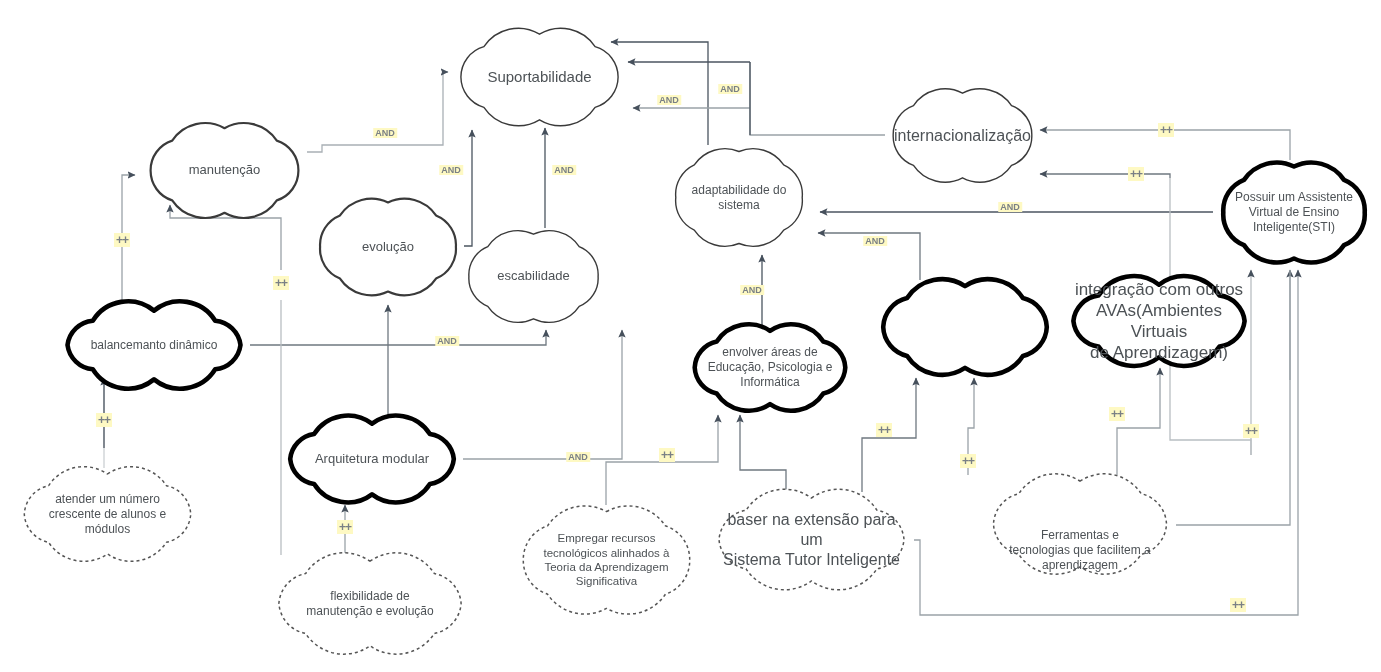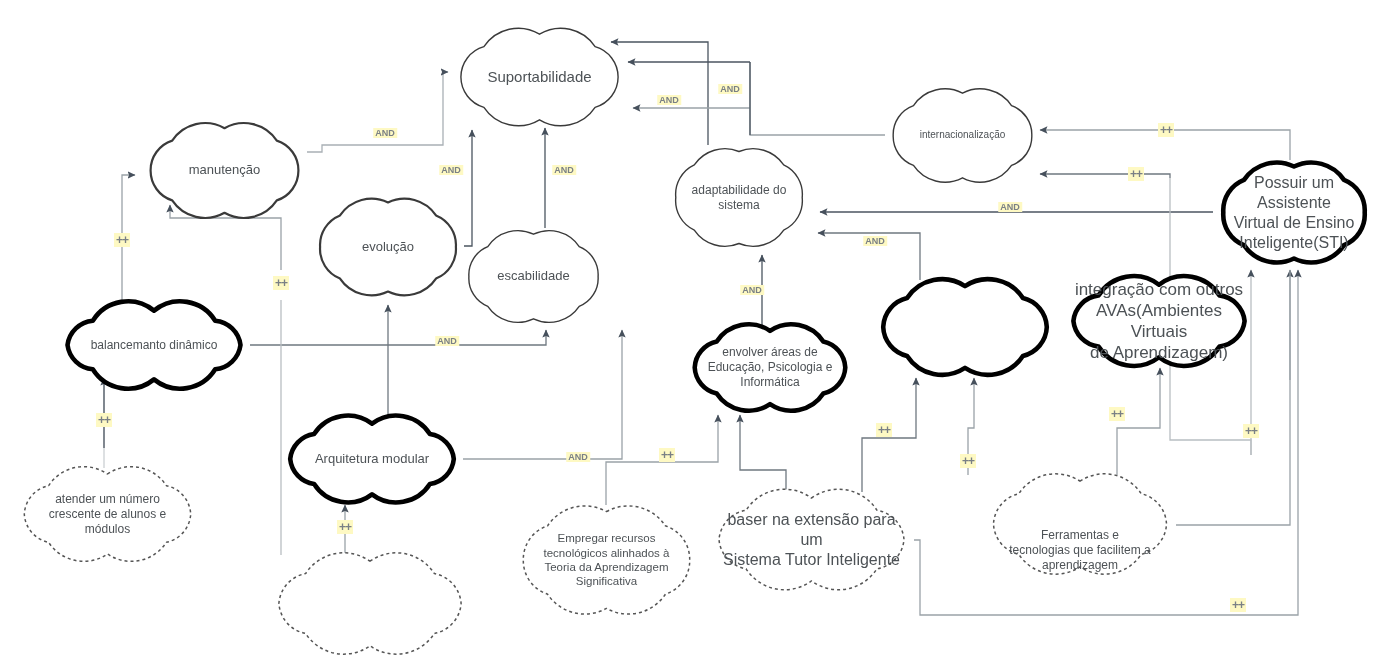--- a/index.html
+++ b/index.html
@@ -165,27 +165,27 @@
         <svg class="cloudshape" viewBox="0 0 142 105" preserveAspectRatio="none">
           <path d="M71.0,6.5 A37.0,37.0 0 0,1 115.7,19.9 A32.4,32.4 0 0,1 134.2,52.5 A32.4,32.4 0 0,1 115.7,85.1 A37.0,37.0 0 0,1 71.0,98.5 A37.0,37.0 0 0,1 26.3,85.1 A32.4,32.4 0 0,1 7.8,52.5 A32.4,32.4 0 0,1 26.3,19.9 A37.0,37.0 0 0,1 71.0,6.5 Z" fill="#ffffff" stroke="#3a3a3a" stroke-width="1.4" stroke-linejoin="round"></path>
         </svg>
         <span class="label" style="font-size: 12px;">adaptabilidade do
 sistema</span>
       </div>
       <div class="node" style="left: 885px; top: 87px; width: 155px; height: 97px;">
         <svg class="cloudshape" viewBox="0 0 155 97" preserveAspectRatio="none">
           <path d="M77.5,6.2 A37.9,37.9 0 0,1 126.5,18.6 A30.7,30.7 0 0,1 146.8,48.5 A30.7,30.7 0 0,1 126.5,78.4 A37.9,37.9 0 0,1 77.5,90.8 A37.9,37.9 0 0,1 28.5,78.4 A30.7,30.7 0 0,1 8.2,48.5 A30.7,30.7 0 0,1 28.5,18.6 A37.9,37.9 0 0,1 77.5,6.2 Z" fill="#ffffff" stroke="#3a3a3a" stroke-width="1.4" stroke-linejoin="round"></path>
         </svg>
-        <span class="label" style="font-size: 10px;">internacionalização</span>
+        <span class="label" style="font-size: 16px;">internacionalização</span>
       </div>
       <div class="node" style="left: 1215px; top: 160px; width: 158px; height: 105px;">
         <svg class="cloudshape" viewBox="0 0 158 105" preserveAspectRatio="none">
           <path d="M79.0,6.5 A39.5,39.5 0 0,1 129.0,19.9 A32.9,32.9 0 0,1 149.7,52.5 A32.9,32.9 0 0,1 129.0,85.1 A39.5,39.5 0 0,1 79.0,98.5 A39.5,39.5 0 0,1 29.0,85.1 A32.9,32.9 0 0,1 8.3,52.5 A32.9,32.9 0 0,1 29.0,19.9 A39.5,39.5 0 0,1 79.0,6.5 Z" fill="#ffffff" stroke="#000000" stroke-width="4.6" stroke-linejoin="round"></path>
         </svg>
-        <span class="label" style="font-size: 16px;">Possuir um Assistente
+        <span class="label" style="font-size: 12px;">Possuir um Assistente
 Virtual de Ensino
 Inteligente(STI)</span>
       </div>
       <div class="node" style="left: 58px; top: 305px; width: 192px; height: 80px;">
         <svg class="cloudshape" viewBox="0 0 192 80" preserveAspectRatio="none">
           <path d="M96.0,5.6 A41.4,41.4 0 0,1 157.2,15.7 A28.0,28.0 0 0,1 182.5,40.0 A28.0,28.0 0 0,1 157.2,64.3 A41.4,41.4 0 0,1 96.0,74.4 A41.4,41.4 0 0,1 34.8,64.3 A28.0,28.0 0 0,1 9.5,40.0 A28.0,28.0 0 0,1 34.8,15.7 A41.4,41.4 0 0,1 96.0,5.6 Z" fill="#ffffff" stroke="#000000" stroke-width="4.6" stroke-linejoin="round"></path>
         </svg>
         <span class="label" style="font-size: 12px;">balancemanto dinâmico</span>
       </div>
       <div class="node" style="left: 281px; top: 418px; width: 182px; height: 82px;">
@@ -220,20 +220,22 @@
           <path d="M92.5,6.0 A42.0,42.0 0 0,1 151.4,17.7 A30.6,30.6 0 0,1 175.7,46.0 A30.6,30.6 0 0,1 151.4,74.3 A42.0,42.0 0 0,1 92.5,86.0 A42.0,42.0 0 0,1 33.6,74.3 A30.6,30.6 0 0,1 9.3,46.0 A30.6,30.6 0 0,1 33.6,17.7 A42.0,42.0 0 0,1 92.5,6.0 Z" fill="#ffffff" stroke="#555555" stroke-width="1.5" stroke-dasharray="3,3" stroke-linejoin="round"></path>
         </svg>
         <span class="label" style="font-size: 12px;">atender um número
 crescente de alunos e
 módulos</span>
       </div>
       <div class="node" style="left: 269px; top: 555px; width: 202px; height: 97px;">
         <svg class="cloudshape" viewBox="0 0 202 97" preserveAspectRatio="none">
           <path d="M101.0,6.2 A45.4,45.4 0 0,1 165.4,18.6 A32.7,32.7 0 0,1 192.1,48.5 A32.7,32.7 0 0,1 165.4,78.4 A45.4,45.4 0 0,1 101.0,90.8 A45.4,45.4 0 0,1 36.6,78.4 A32.7,32.7 0 0,1 9.9,48.5 A32.7,32.7 0 0,1 36.6,18.6 A45.4,45.4 0 0,1 101.0,6.2 Z" fill="#ffffff" stroke="#555555" stroke-width="1.5" stroke-dasharray="3,3" stroke-linejoin="round"></path>
         </svg>
+        <span class="label" style="font-size: 12px;">flexibilidade de
+manutenção e evolução</span>
       </div>
       <div class="node" style="left: 514px; top: 505px; width: 185px; height: 110px;">
         <svg class="cloudshape" viewBox="0 0 185 110" preserveAspectRatio="none">
           <path d="M92.5,6.6 A44.6,44.6 0 0,1 151.4,20.8 A35.3,35.3 0 0,1 175.7,55.0 A35.3,35.3 0 0,1 151.4,89.2 A44.6,44.6 0 0,1 92.5,103.4 A44.6,44.6 0 0,1 33.6,89.2 A35.3,35.3 0 0,1 9.3,55.0 A35.3,35.3 0 0,1 33.6,20.8 A44.6,44.6 0 0,1 92.5,6.6 Z" fill="#ffffff" stroke="#555555" stroke-width="1.5" stroke-dasharray="3,3" stroke-linejoin="round"></path>
         </svg>
         <span class="label" style="font-size: 11.5px;">Empregar recursos
 tecnológicos alinhados à
 Teoria da Aprendizagem
 Significativa</span>
       </div>

